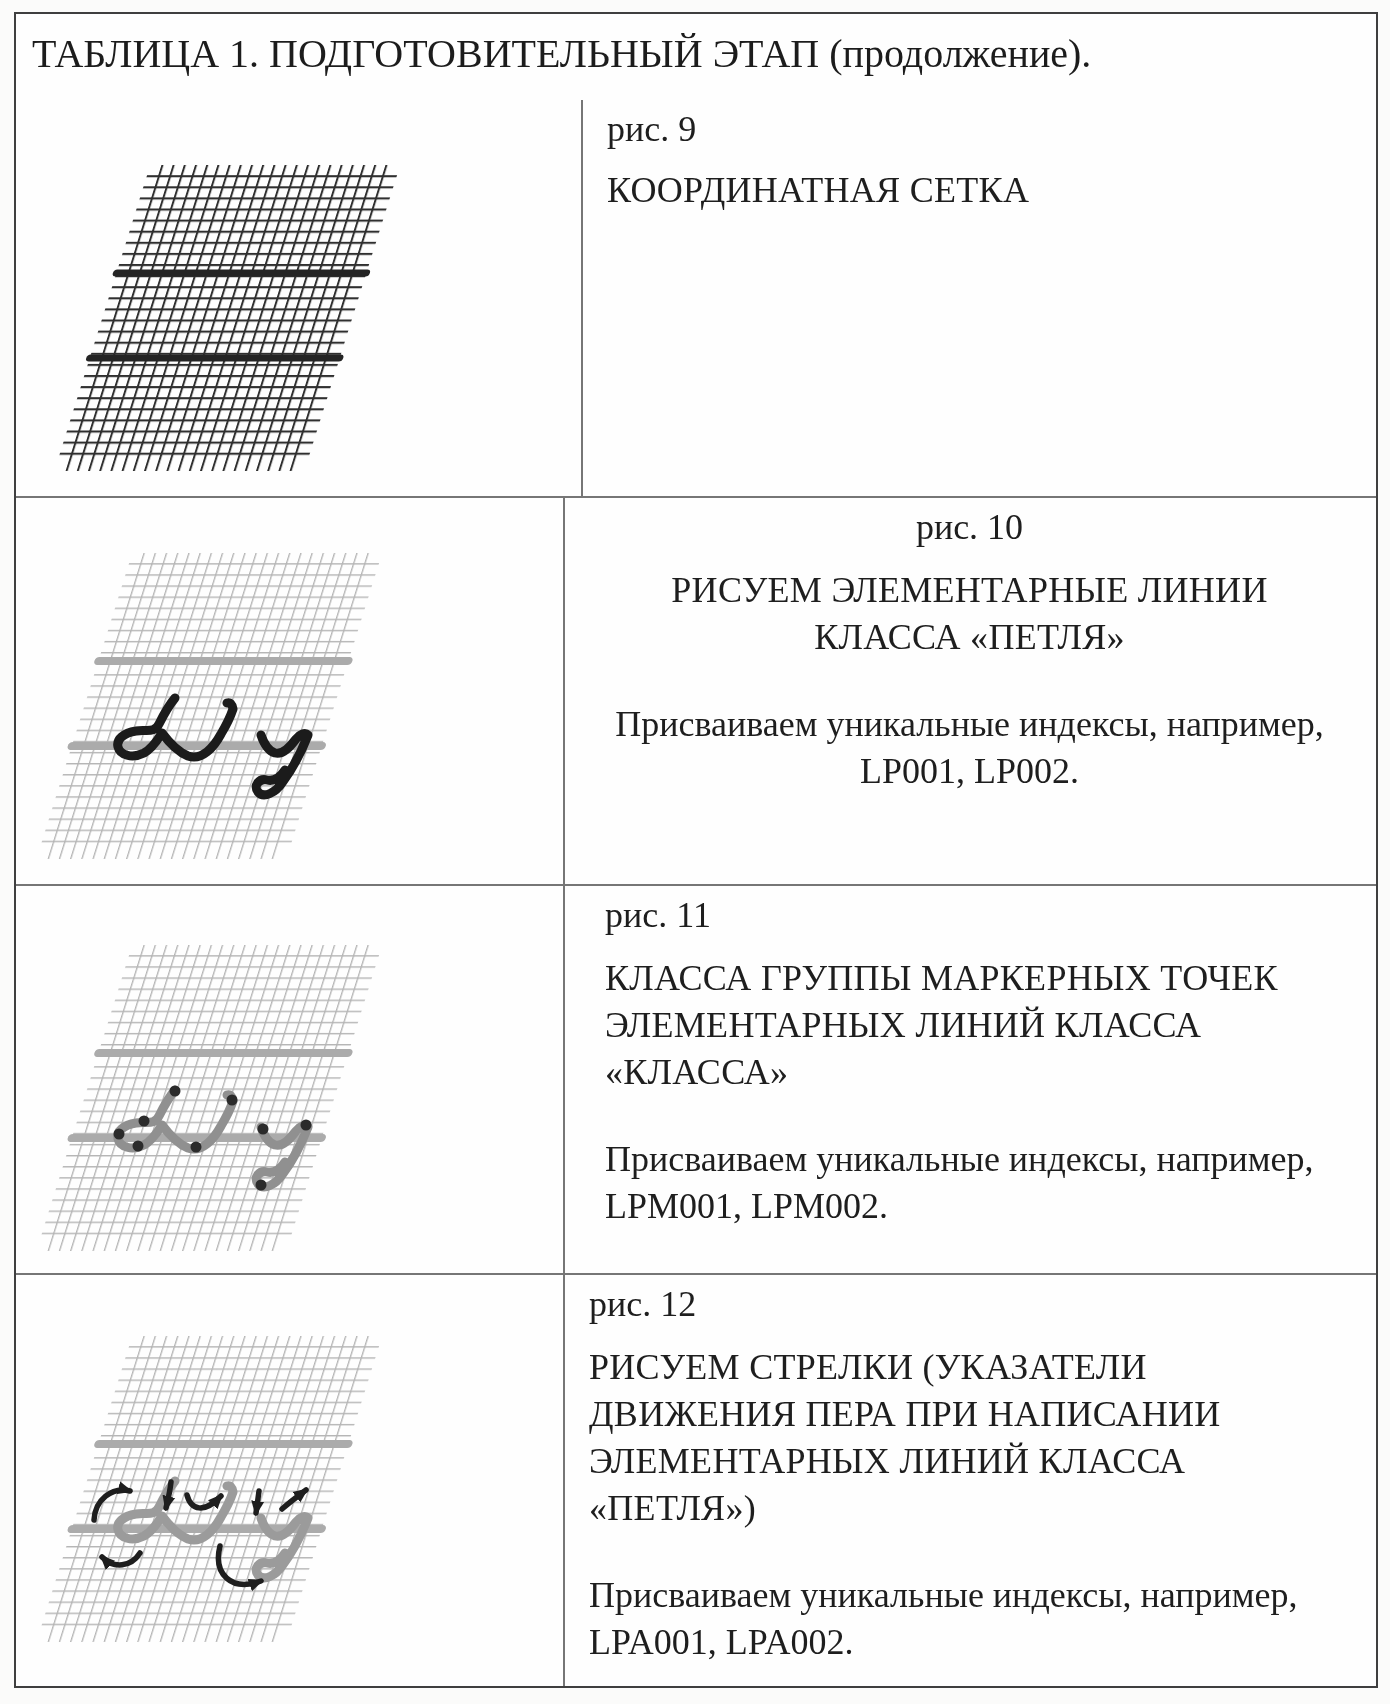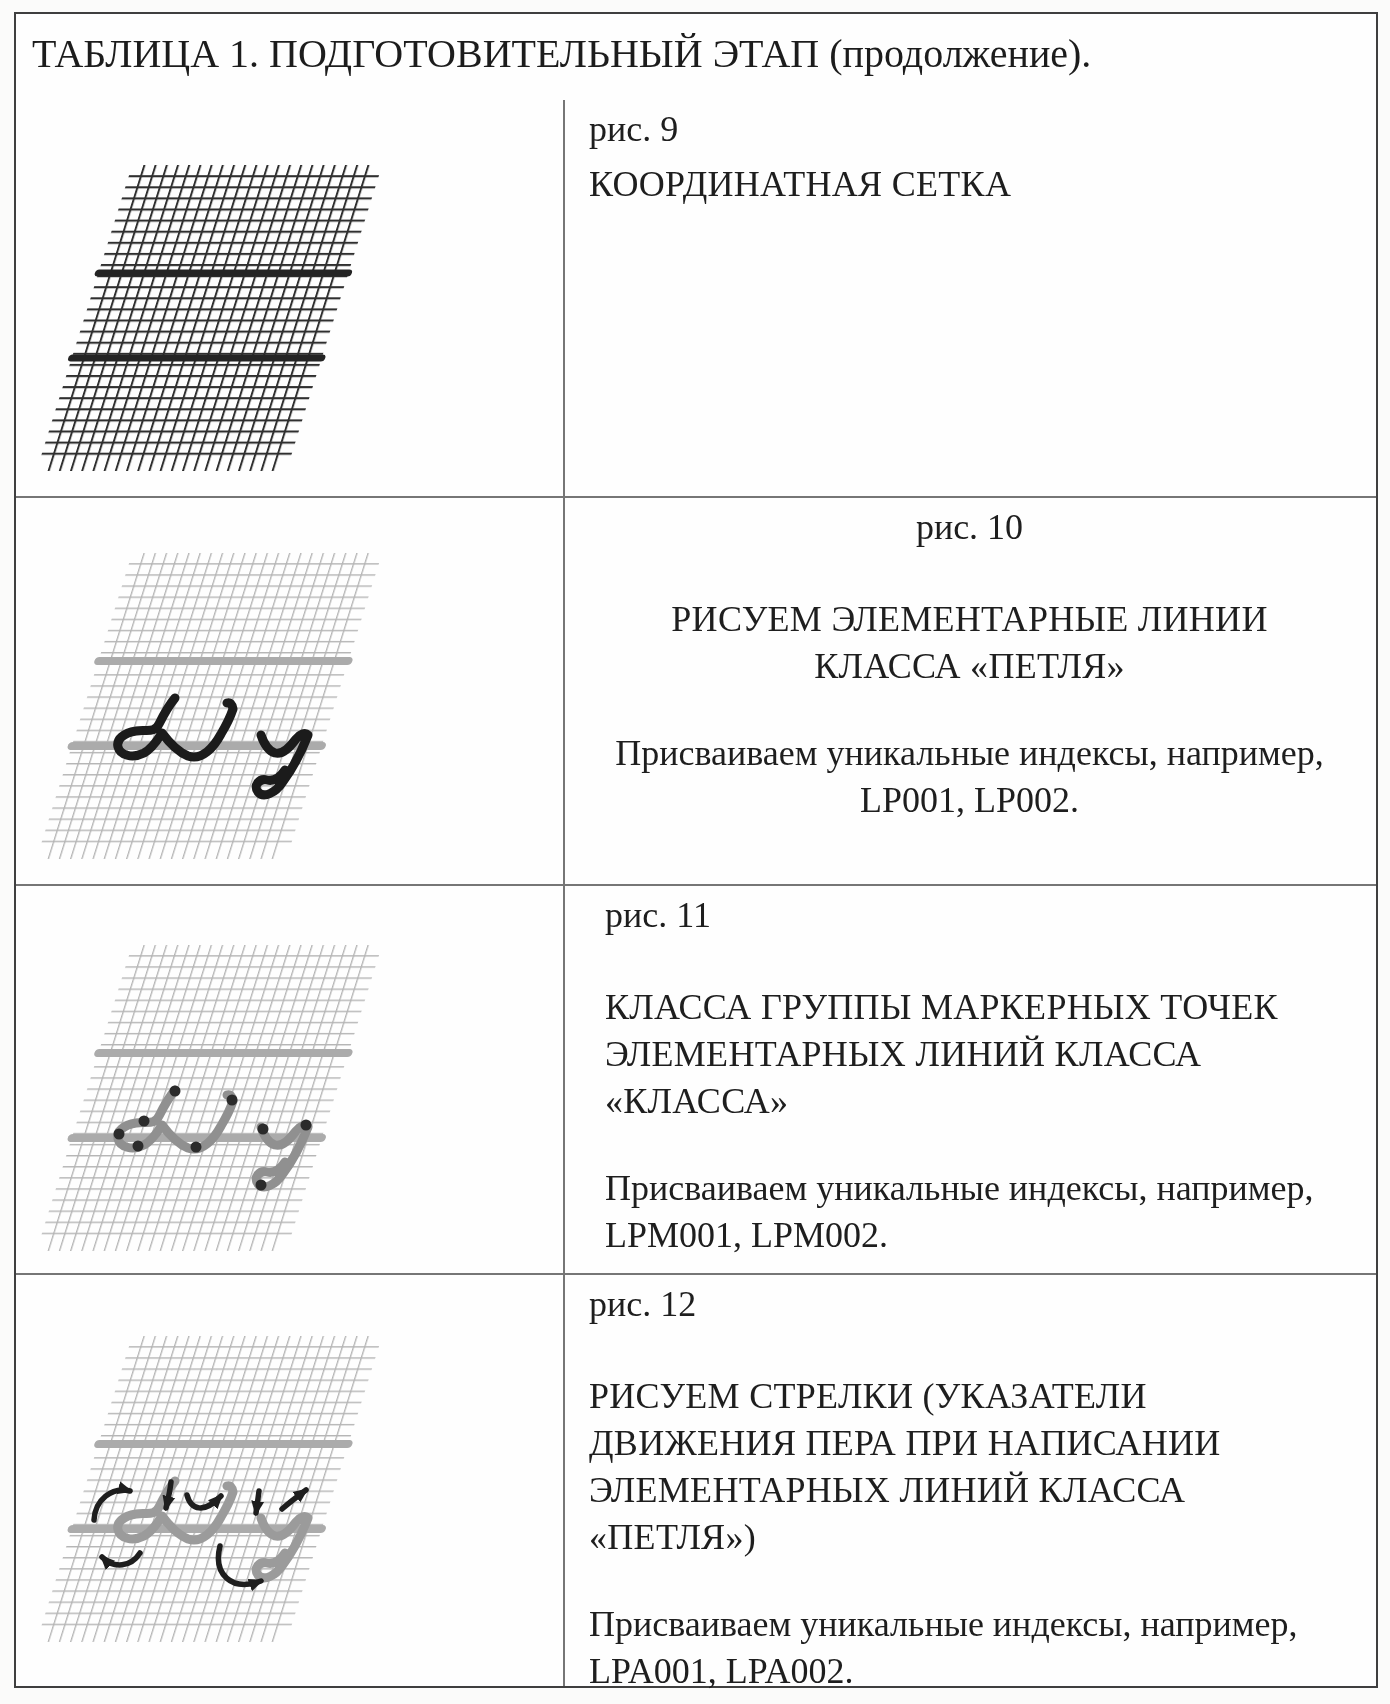--- a/index.html
+++ b/index.html
@@ -17,32 +17,32 @@
   }
   .title-row{
     height:86px;box-sizing:border-box;
     padding:14px 19px 0 16px;
     font-size:40px;line-height:52px;
     white-space:nowrap;
     color:#1c1c1c;
   }
   .trow{display:flex;position:relative;box-sizing:border-box;}
   .trow.r2,.trow.r3,.trow.r4{border-top:2px solid #767676;}
-  .trow.r1{height:396px;}
+  .trow.r1{height:396px;padding-left:18px;}
   .trow.r2{height:388px;text-align:center;}
   .trow.r3{height:389px;gap:16px;}
   .trow.r4{height:413px;}
   .cell-fig{
     width:549px;box-sizing:border-box;position:relative;
     border-right:2px solid #767676;
   }
   .cell-text{flex:1;box-sizing:border-box;padding:6px 26px 0 24px;}
   .fig-label{font-size:36px;line-height:47px;}
-  .heading{font-size:36px;line-height:47px;margin-top:45px;letter-spacing:0.3px;}
-  .trow.r1 .heading{margin-top:8px;}
+  .heading{font-size:36px;line-height:47px;margin-top:16px;letter-spacing:0.3px;}
+  .trow.r1 .heading{margin-top:14px;}
   .body-note{font-size:36px;line-height:47px;margin-top:40px;}
   svg.figure{position:absolute;left:8px;}
   .trow.r1 svg.figure{top:53px;}
   .trow.r2 svg.figure{top:43px;}
   .trow.r3 svg.figure{top:47px;}
   .trow.r4 svg.figure{top:49px;}
 </style>
 </head>
 <body>
 

